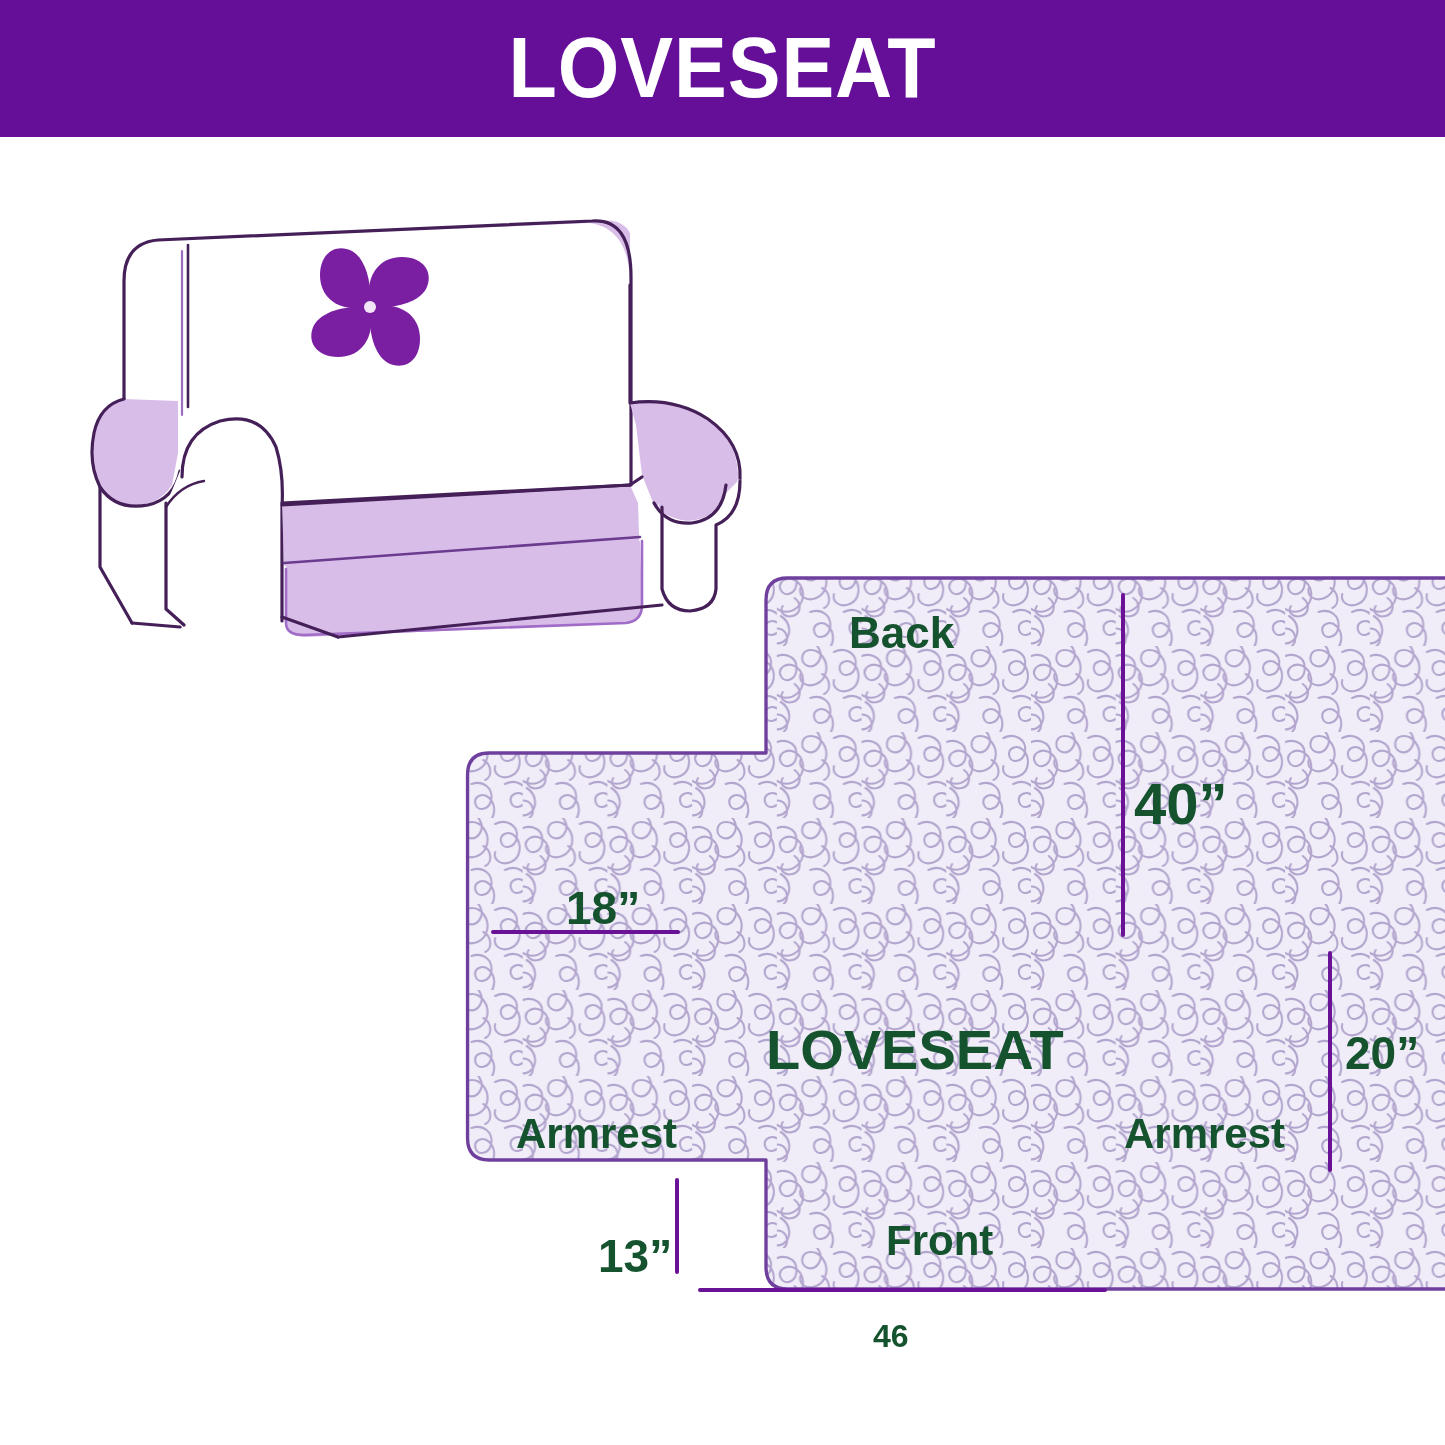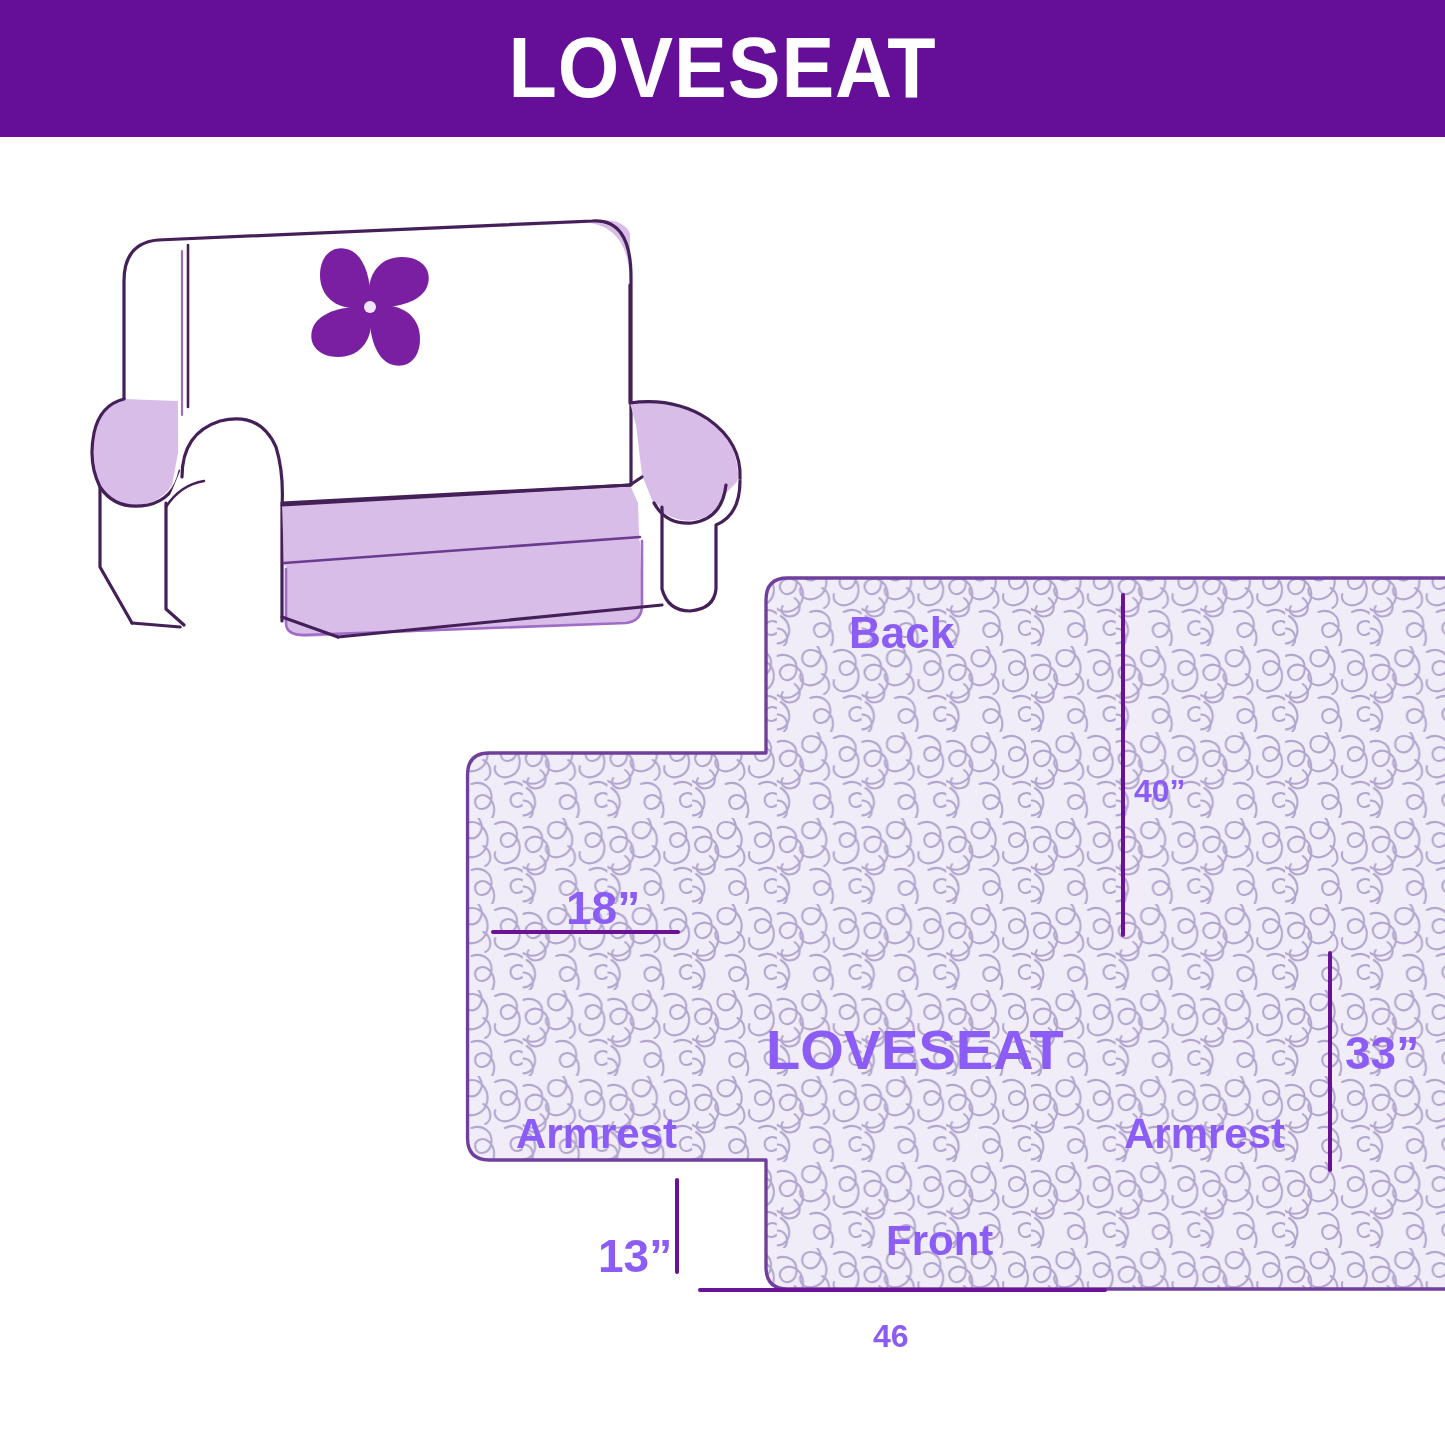--- a/index.html
+++ b/index.html
@@ -33,28 +33,28 @@
   .sofa-wrap{position:absolute;left:70px;top:185px;width:700px;height:460px;}
   .sofa-svg{display:block;width:700px;height:460px;}
 
   
   .pattern-wrap{position:absolute;left:460px;top:560px;width:985px;height:830px;}
   .pattern-svg{display:block;width:985px;height:830px;}
 
   
   .dim{
     position:absolute;
-    color:#8b5cf6;
+    color:#14532d;
     font-weight:700;
     font-family:"Liberation Sans", sans-serif;
     white-space:nowrap;
     line-height:1;
   }
   .lbl-back   {left:849px; top:611px; font-size:44px;}
-  .lbl-40     {left:1134px;top:775px; font-size:32px;}
+  .lbl-40     {left:1134px;top:775px; font-size:58px;}
   .lbl-24     {left:566px; top:885px; font-size:46px;}
   .lbl-23     {left:1345px;top:1030px;font-size:46px;}
   .lbl-lvst   {left:766px; top:1022px;font-size:56px;letter-spacing:0px;}
   .lbl-arm-l  {left:516px; top:1113px;font-size:42px;}
   .lbl-arm-r  {left:1124px;top:1113px;font-size:42px;}
   .lbl-13     {left:598px; top:1209px;font-size:46px;margin-top:24px;}
   .lbl-front  {left:886px; top:1220px;font-size:42px;}
   .lbl-46     {left:873px; top:1308px;font-size:32px;margin-top:12px;}
 </style>
 </head>
@@ -198,17 +198,17 @@
   </div>
 
   <div class="dim lbl-back">Back</div>
   <div class="dim lbl-lvst">LOVESEAT</div>
   <div class="dim lbl-arm-l">Armrest</div>
   <div class="dim lbl-arm-r">Armrest</div>
   <div class="dim lbl-front">Front</div>
 
   <div class="dim lbl-40">40”</div>
   <div class="dim lbl-24">18”</div>
-  <div class="dim lbl-23">33”</div>
+  <div class="dim lbl-23">20”</div>
   <div class="dim lbl-13">13”</div>
   <div class="dim lbl-46">46</div>
 
 </div>
 
 </body></html>

